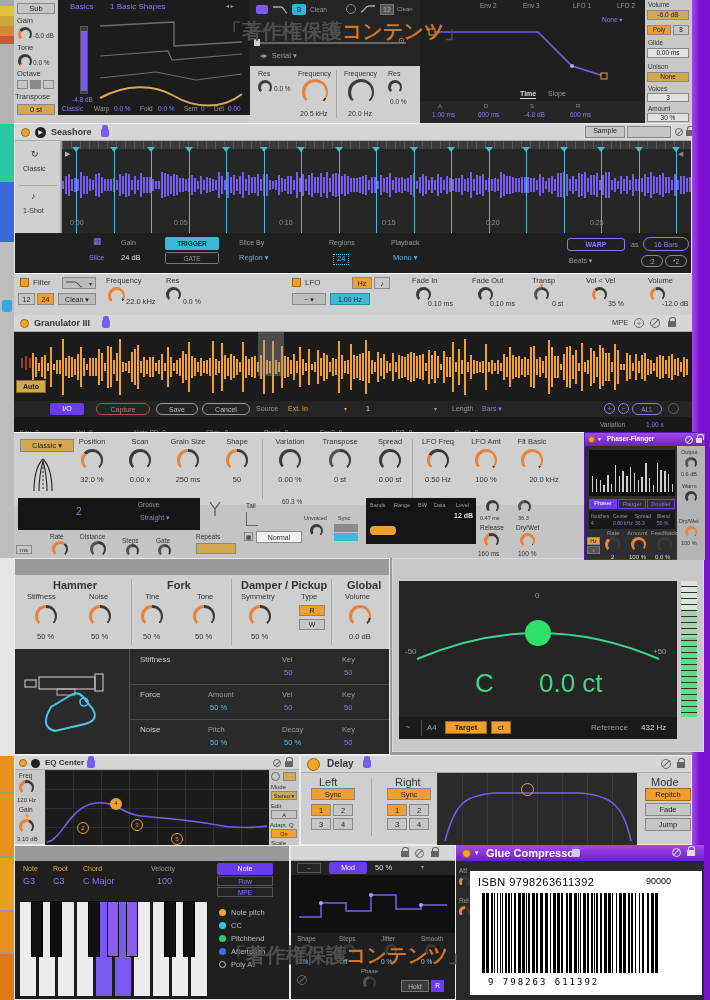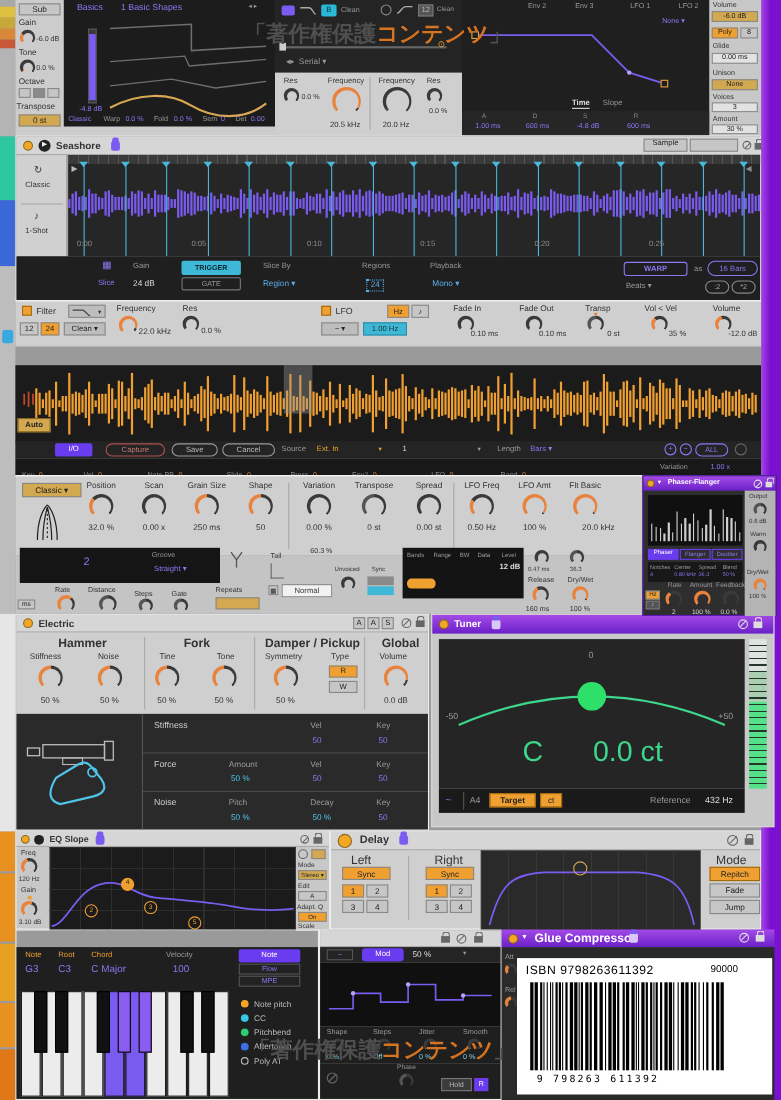--- a/index.html
+++ b/index.html
@@ -515,20 +515,29 @@
     <div class="t f7 d" style="left:538px;top:26px">0 st</div>
     <div class="t f75 d" style="left:572px;top:3px">Vol &lt; Vel</div>
     <div class="knob" style="left:578px;top:13px;width:15px;height:15px;--f:95deg;--c:#e8823c;--bg:#cfcfcf"></div>
     <div class="t f7 d" style="left:594px;top:26px">35 %</div>
     <div class="t f75 d" style="left:634px;top:3px">Volume</div>
     <div class="knob" style="left:636px;top:13px;width:15px;height:15px;--f:120deg;--c:#e8823c;--bg:#cfcfcf"></div>
     <div class="t f7 d" style="left:648px;top:26px">-12.0 dB</div>
   </div>
 
   <div class="a" style="left:14px;top:315px;width:678px;height:190px;z-index:1">
+    <div class="hdr" style="left:0;top:0;width:678px;height:17px">
+      <div class="led" style="left:6px;top:4px;width:9px;height:9px"></div>
+      <div class="t f9 b d" style="left:20px;top:3px">Granulator III</div>
+      <div class="hand" style="left:88px;top:4px"></div>
+      <div class="t f75 d" style="left:598px;top:4px">MPE</div>
+      <div class="circ" style="left:620px;top:3px;width:10px;height:10px;font-size:7px;line-height:9px;color:#555">+</div>
+      <div class="slash" style="left:636px;top:3px;width:10px;height:10px"></div>
+      <div class="lock" style="left:654px;top:6px"></div>
+    </div>
     <div class="a" style="left:0;top:17px;width:678px;height:70px;background:#1b1b1b">
       <svg width="12" height="14" style="left:6px;top:24px">
           <path d="M2 2 V12 M6 0 V14 M10 2 V12" stroke="#c04828" stroke-width="1.6"></path>
         </svg>
       <div id="gr-wave" class="a" style="left:18px;top:4px;width:656px;height:62px">
           <div style="position: absolute; left: 0px; top: 17.3693px; width: 2px; height: 27.2614px; background: rgb(240, 160, 48);"></div>
           <div style="position: absolute; left: 3px; top: 20.8566px; width: 2px; height: 20.2869px; background: rgb(240, 160, 48);"></div>
           <div style="position: absolute; left: 6px; top: 27.3732px; width: 2px; height: 7.25352px; background: rgb(240, 160, 48);"></div>
           <div style="position: absolute; left: 9px; top: 20.5806px; width: 2px; height: 20.8388px; background: rgb(240, 160, 48);"></div>
           <div style="position: absolute; left: 12px; top: 19.1793px; width: 2px; height: 23.6414px; background: rgb(240, 160, 48);"></div>
@@ -937,29 +946,20 @@
     <div class="t f55 d" style="left:504px;top:19px">36.3</div>
     <div class="t f65 d" style="left:466px;top:28px">Release</div>
     <div class="knob" style="left:470px;top:37px;width:15px;height:15px;--f:110deg;--c:#e8823c;--bg:#c4c4c4"></div>
     <div class="t f65 d" style="left:464px;top:54px">160 ms</div>
     <div class="t f65 d" style="left:502px;top:28px">Dry/Wet</div>
     <div class="knob" style="left:506px;top:37px;width:15px;height:15px;--f:262deg;--c:#e8823c;--bg:#c4c4c4"></div>
     <div class="t f65 d" style="left:504px;top:54px">100 %</div>
   </div>
 
   <div class="a" style="left:14px;top:558px;width:376px;height:197px;border:1px solid #ececec;z-index:1">
-    <div class="hdr" style="left:0;top:0;width:374px;height:16px">
-      <div class="led" style="left:6px;top:3px;width:9px;height:9px"></div>
-      <div class="t f9 b d" style="left:20px;top:3px">Electric</div>
-      <div class="box" style="left:306px;top:2px;width:11px;height:11px;font-size:7px;line-height:10px">A</div>
-      <div class="box" style="left:319px;top:2px;width:11px;height:11px;font-size:7px;line-height:10px">A</div>
-      <div class="box" style="left:332px;top:2px;width:11px;height:11px;font-size:7px;line-height:10px">S</div>
-      <div class="slash" style="left:350px;top:3px;width:9px;height:9px"></div>
-      <div class="lock" style="left:363px;top:5px"></div>
-    </div>
     <div class="a" style="left:0;top:16px;width:374px;height:74px;background:#cfcfcf">
       <div class="a" style="left:116px;top:4px;width:1px;height:66px;background:#a8a8a8"></div>
       <div class="a" style="left:216px;top:4px;width:1px;height:66px;background:#a8a8a8"></div>
       <div class="a" style="left:316px;top:4px;width:1px;height:66px;background:#a8a8a8"></div>
       <div class="t f85 b d" style="left:38px;top:4px">Hammer</div>
       <div class="t f75 d" style="left:12px;top:18px">Stiffness</div>
       <div class="knob" style="left:20px;top:30px;width:22px;height:22px;--f:135deg;--c:#e8823c;--bg:#cfcfcf"></div>
       <div class="t f75 d" style="left:22px;top:58px">50 %</div>
       <div class="t f75 d" style="left:74px;top:18px">Noise</div>
       <div class="knob" style="left:74px;top:30px;width:22px;height:22px;--f:135deg;--c:#e8823c;--bg:#cfcfcf"></div>
@@ -1013,27 +1013,20 @@
           <div style="position: absolute; left: 80px; top: 89px; font-size: 7.5px; color: rgb(79, 195, 232);">50 %</div>
           <div style="position: absolute; left: 152px; top: 76px; font-size: 7.5px; color: rgb(153, 153, 153);">Decay</div>
           <div style="position: absolute; left: 154px; top: 89px; font-size: 7.5px; color: rgb(79, 195, 232);">50 %</div>
           <div style="position: absolute; left: 212px; top: 76px; font-size: 7.5px; color: rgb(153, 153, 153);">Key</div>
           <div style="position: absolute; left: 214px; top: 89px; font-size: 7.5px; color: rgb(143, 118, 242);">50</div>
         </div>
     </div>
   </div>
 
   <div class="a" style="left:392px;top:558px;width:312px;height:194px;border:1px solid #d8d8d8;background:#c8c8c8;z-index:5">
-    <div class="ptitle" style="left:0;top:0;width:310px;height:17px">
-      <div class="led" style="left:6px;top:4px;width:9px;height:9px"></div>
-      <div class="t f9 b" style="left:20px;top:3px;color:#fff">Tuner</div>
-      <div class="hand" style="left:54px;top:4px;background:#d8c8f8"></div>
-      <div class="slash lt" style="left:278px;top:4px;width:9px;height:9px"></div>
-      <div class="lock lt" style="left:292px;top:6px"></div>
-    </div>
     <div class="a" style="left:6px;top:22px;width:278px;height:136px;background:#252525">
       <svg width="278" height="110" style="left:0;top:0">
         <path d="M18 78 Q139 26 260 78" stroke="#3dd68c" fill="none" stroke-width="2"></path>
         <circle cx="139" cy="52" r="13" fill="#2ee06a"></circle>
       </svg>
       <div class="t f8 g" style="left:136px;top:10px">0</div>
       <div class="t f8 g" style="left:6px;top:66px">-50</div>
       <div class="t f8 g" style="left:254px;top:66px">+50</div>
       <div class="t" style="left:76px;top:88px;font-size:26px;color:#3dd68c">C</div>
       <div class="t" style="left:140px;top:88px;font-size:26px;color:#3dd68c">0.0 ct</div>
@@ -1049,21 +1042,21 @@
     </div>
     <div class="a" style="left:288px;top:22px;width:16px;height:136px;background:linear-gradient(180deg,#dde4dd 0 22%,#aacFB0 22% 42%,#55e08a 42% 100%)">
       <div class="a" style="left:0;top:0;width:16px;height:136px;background:repeating-linear-gradient(180deg,transparent 0 5px,#26352a 5px 6px)"></div>
     </div>
   </div>
 
   <div class="a" style="left:14px;top:755px;width:286px;height:90px;border:1px solid #ececec;z-index:1;background:#c8c8c8">
     <div class="hdr" style="left:0;top:0;width:284px;height:14px">
       <div class="led" style="left:4px;top:3px;width:8px;height:8px"></div>
       <div class="a" style="left:16px;top:3px;width:9px;height:9px;border-radius:50%;background:#222"></div>
-      <div class="t f8 b d" style="left:30px;top:2px">EQ Slope</div>
+      <div class="t f8 b d" style="left:30px;top:2px">EQ Center</div>
       <div class="hand" style="left:72px;top:3px"></div>
       <div class="slash" style="left:258px;top:3px;width:8px;height:8px"></div>
       <div class="lock" style="left:270px;top:5px"></div>
     </div>
     <div class="t f65 d" style="left:4px;top:16px">Freq</div>
     <div class="knob" style="left:4px;top:24px;width:15px;height:15px;--f:120deg;--c:#e8823c;--bg:#c8c8c8"></div>
     <div class="t f6 d" style="left:2px;top:41px">120 Hz</div>
     <div class="t f65 d" style="left:4px;top:50px">Gain</div>
     <div class="a" style="left:10px;top:58px;width:4px;height:4px;border-radius:50%;background:#f0a030"></div>
     <div class="knob" style="left:4px;top:63px;width:15px;height:15px;--f:160deg;--c:#e8823c;--bg:#c8c8c8"></div>

